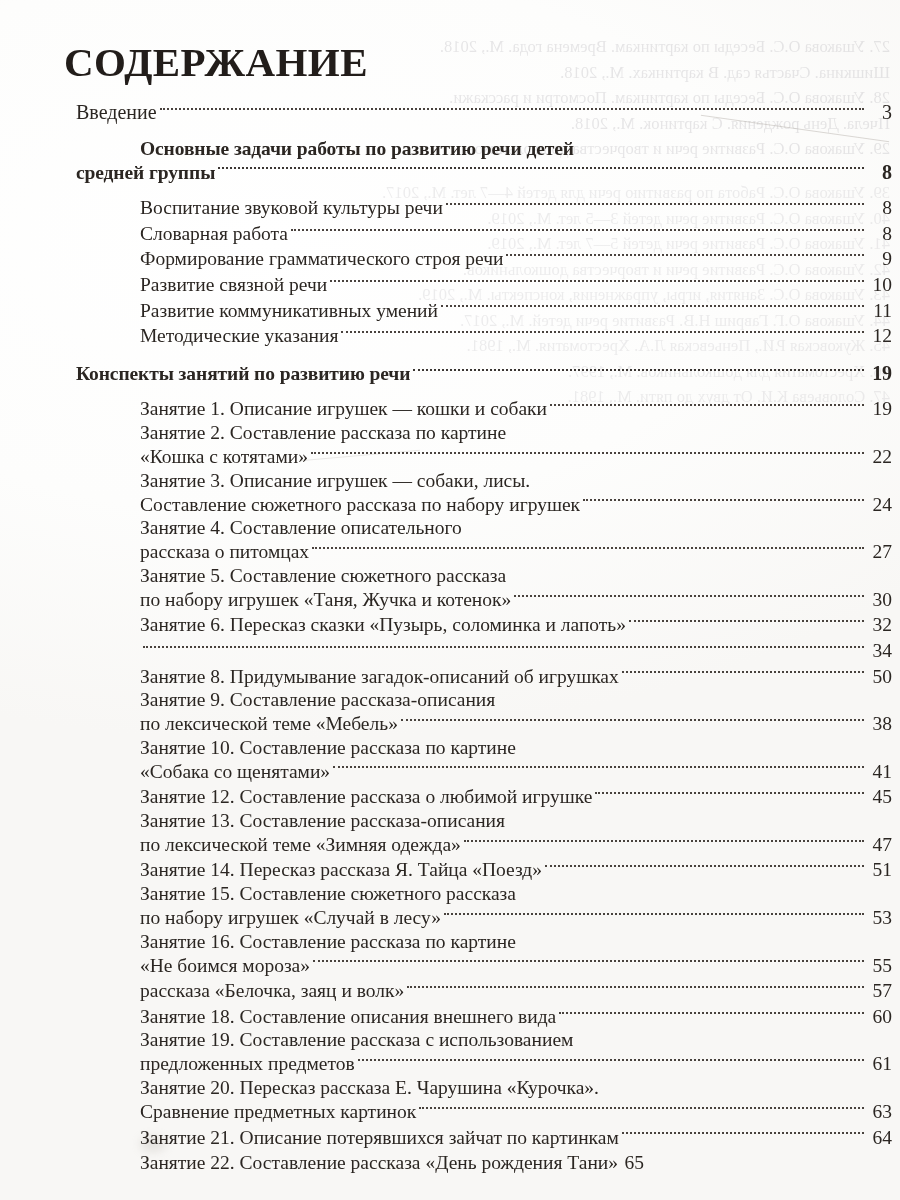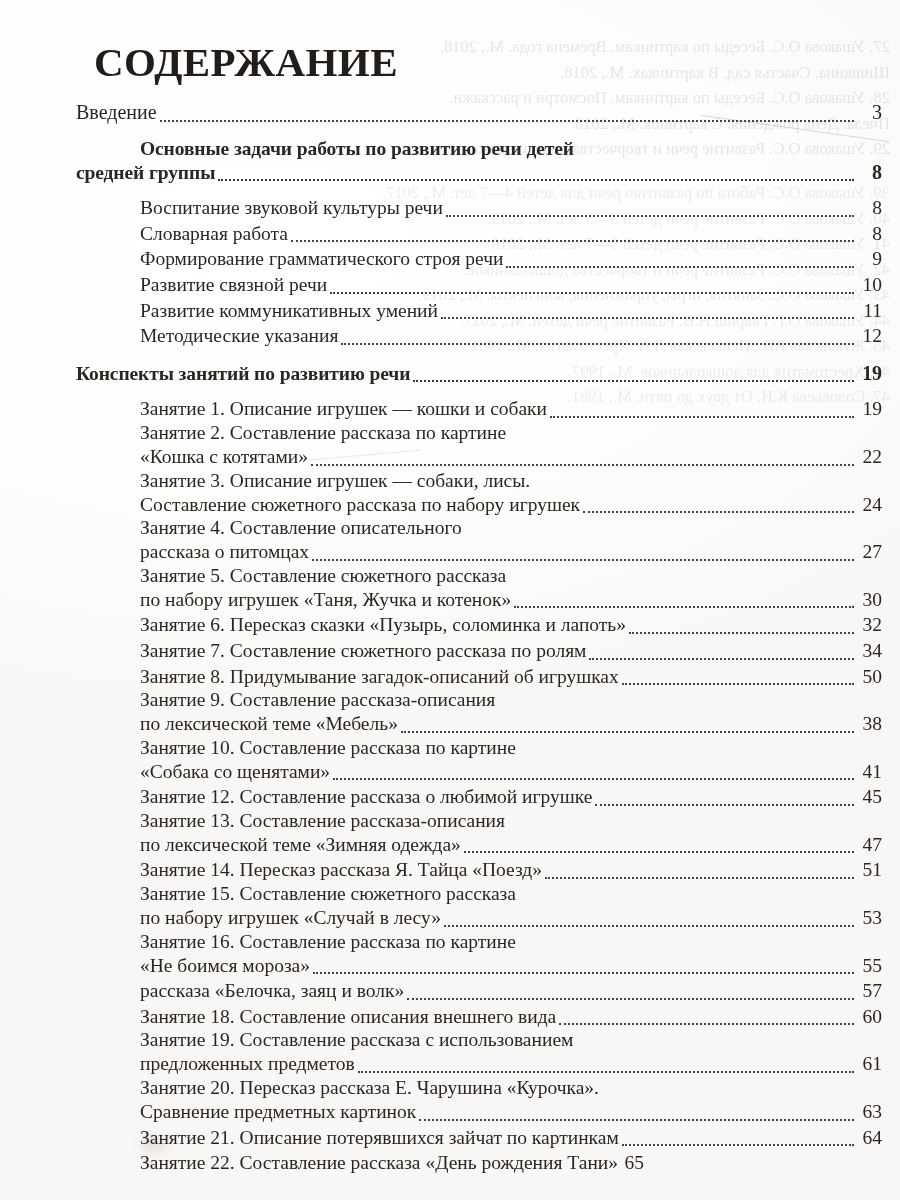--- a/index.html
+++ b/index.html
@@ -61,40 +61,40 @@
   .scratch-2 { left: 300px; top: 455px; width: 120px; transform: rotate(-5deg); opacity: .25;}
 
   
   .content {
     position: relative;
     z-index: 2;
     padding: 0;
   }
   .toc-title {
     position: absolute;
-    left: 94px;
+    left: 64px;
     top: 38px;
     font-size: 41px;
     font-weight: bold;
     letter-spacing: 0.4px;
     color: #221d1a;
     font-family: "Liberation Serif", "DejaVu Serif", serif;
   }
 
   .toc-list {
     position: absolute;
     left: 0;
     top: 100px;
     right: 0;
   }
 
   .row {
     display: flex;
-    align-items: flex-end;
-    padding-right: 18px;
+    align-items: center;
+    padding-right: 8px;
     line-height: 25.6px;
   }
   .row .txt { white-space: pre; }
   .leader {
     flex: 1 1 auto;
     min-width: 12px;
     margin: 0 2px 0 3px;
     border-bottom: 2px dotted #3a332e;
     transform: translateY(-4px);
     height: 0;
@@ -243,21 +243,20 @@
             <span class="txt">по набору игрушек «Таня, Жучка и котенок»</span>
             <span class="leader"></span>
             <span class="pg">30</span>
           </div>
           <div class="row lvl-entry">
             <span class="txt">Занятие 6. Пересказ сказки «Пузырь, соломинка и лапоть»</span>
             <span class="leader"></span>
             <span class="pg">32</span>
           </div>
           <div class="row lvl-entry">
-            <span class="txt">Занятие 7. Составление сюжетного рассказа по ролям</span>
             <span class="leader"></span>
             <span class="pg">34</span>
           </div>
           <div class="row lvl-entry">
             <span class="txt">Занятие 8. Придумывание загадок-описаний об игрушках</span>
             <span class="leader"></span>
             <span class="pg">50</span>
           </div>
           <div class="cont"><span class="txt">Занятие 9. Составление рассказа-описания</span></div>
           <div class="row lvl-entry">

